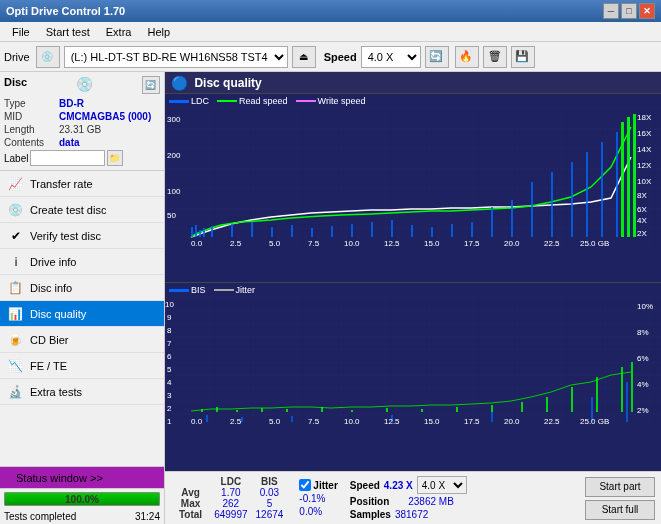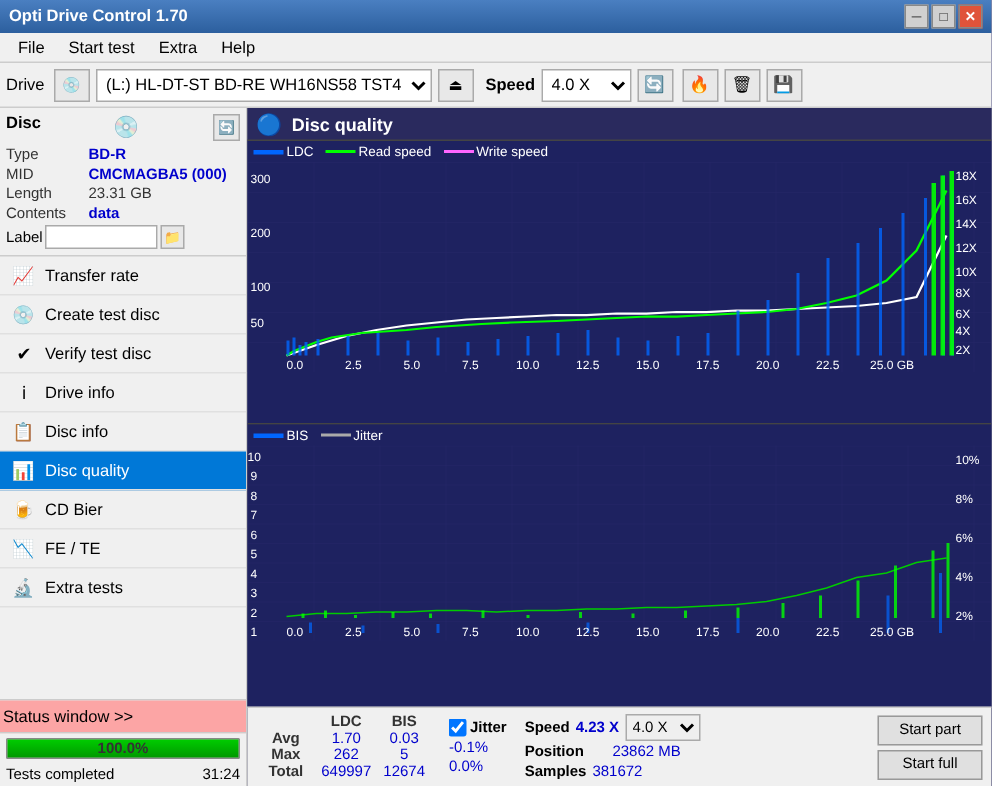--- a/index.html
+++ b/index.html
@@ -159,24 +159,24 @@
     .nav-item-icon { font-size: 12px; width: 16px; text-align: center; }
 
     
     .status-section {
       border-top: 1px solid #ccc;
     }
     .status-window-btn {
       display: flex;
       align-items: center;
       height: 22px;
-      padding: 0 2px;
+      padding: 0 16px;
       cursor: pointer;
       font-size: 11px;
-      background: #fca5a5;
+      background: #a21caf;
       border-bottom: 1px solid #ccc;
     }
 
     
     .progress-section {
       padding: 3px 4px;
       background: #f0f0f0;
     }
     .progress-bar-bg {
       height: 14px;

